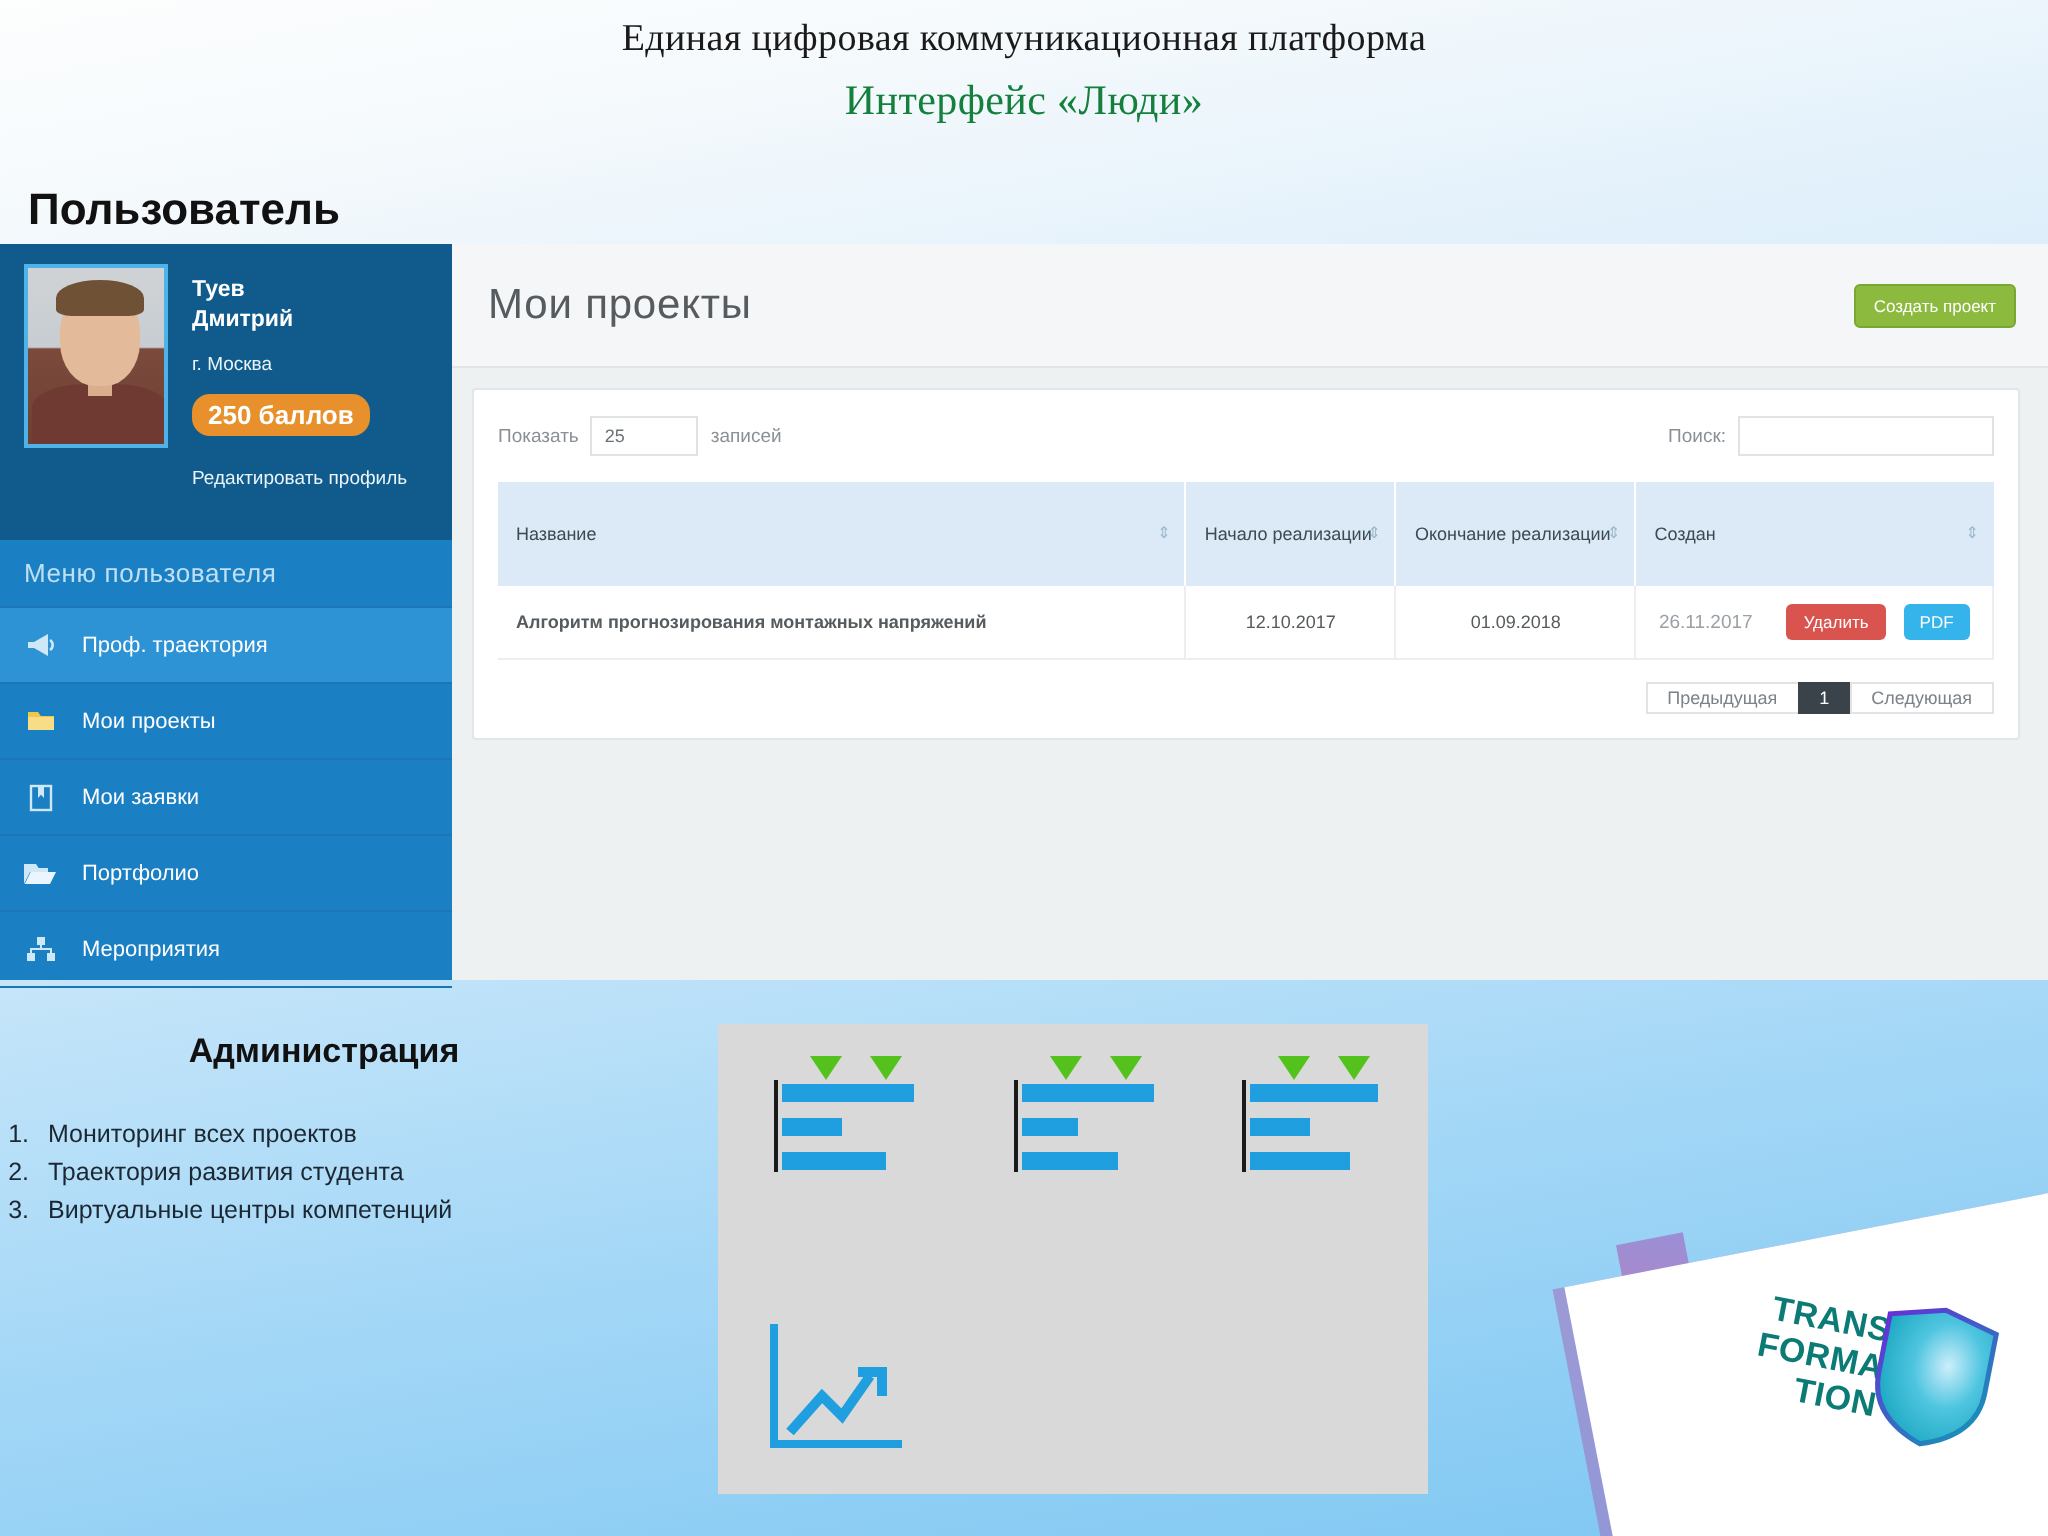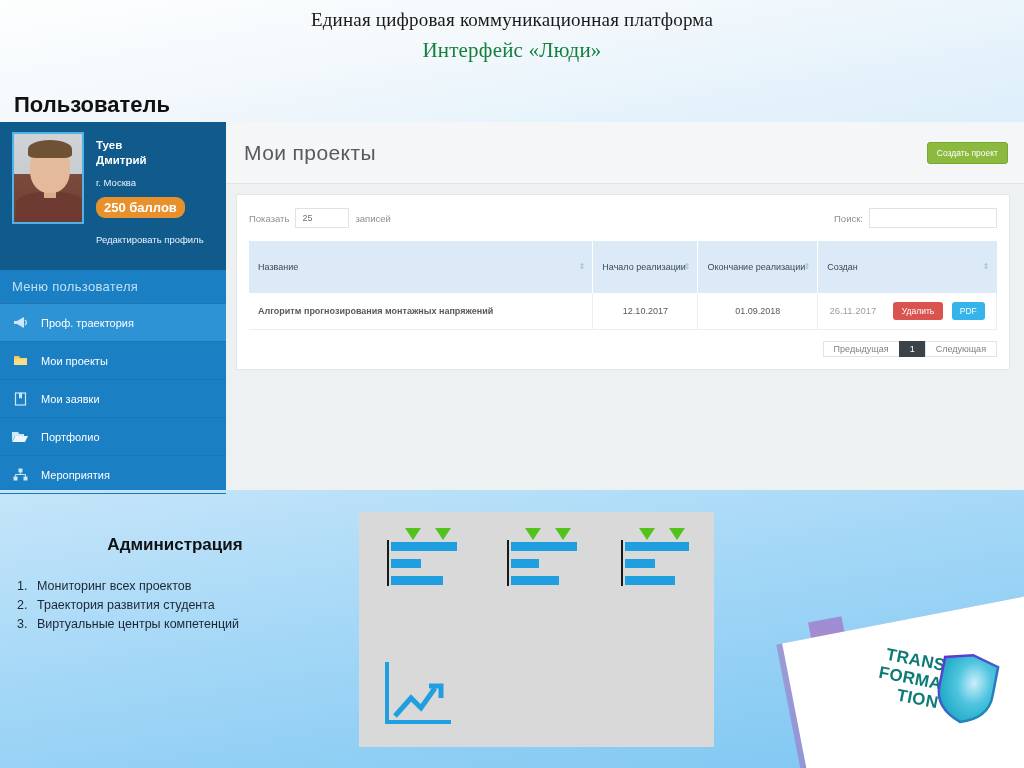--- a/index.html
+++ b/index.html
@@ -119,21 +119,21 @@
   .b-pdf { background: #34b4ea; color: #fff; font-size: 8.5px; padding: 4px 8px; border-radius: 3px; display:inline-block; margin-left: 6px; }
 
   .pager { display: flex; justify-content: flex-end; margin-top: 11px; }
   .pg {
     border: 1px solid #e0e4e7; background: #fff; color: #7c8287; font-size: 9px;
     padding: 2px 10px; margin-left: -1px;
   }
   .pg.cur { background: #3b434a; color: #fff; border-color: #3b434a; }
 
   
-  .admin { position: absolute; left: 15px; top: 516px; width: 320px; margin-top: 19px; }
+  .admin { position: absolute; left: 2px; top: 516px; width: 320px; }
   .admin-h { font-size: 17px; font-weight: bold; color: #111; text-align: center; }
   ol.admin-list { margin: 22px 0 0 16px; }
   ol.admin-list li { font-size: 12.5px; color: #1b2733; line-height: 19px; padding-left: 6px; }
 
   
   .mock { position: absolute; left: 359px; top: 512px; width: 355px; height: 235px; background: #d9d9d9; }
   .bargroup { position: absolute; width: 92px; }
   .bg1 { left: 28px; top: 28px; }
   .bg2 { left: 148px; top: 28px; }
   .bg3 { left: 262px; top: 28px; }

